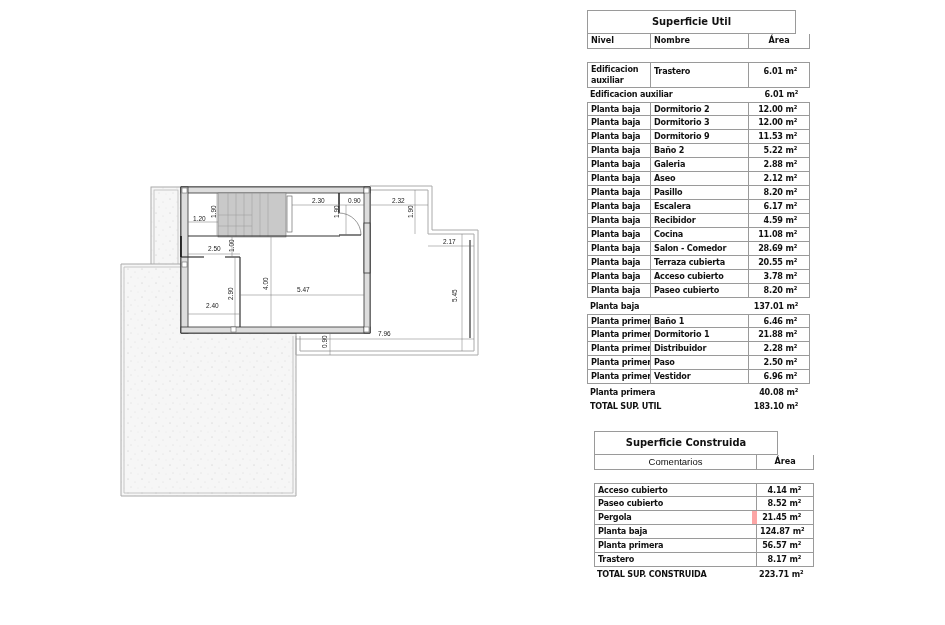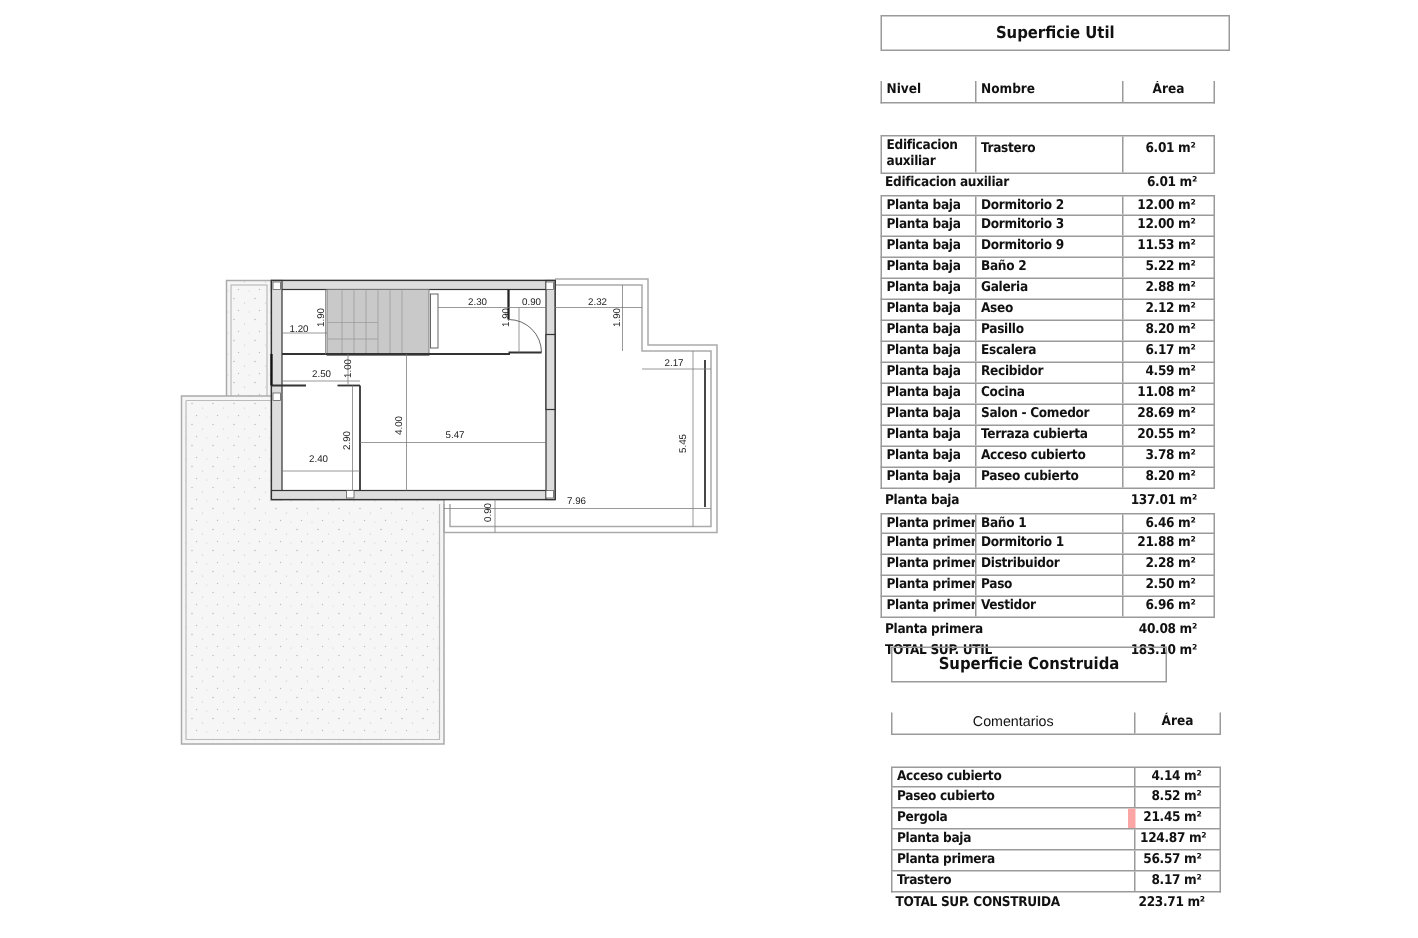--- a/index.html
+++ b/index.html
@@ -1,27 +1,27 @@
 <!DOCTYPE html>
 <html><head>
   <meta charset="utf-8">
   <style>
     html, body { margin:0; padding:0; background:#ffffff; }
     body { width:945px; height:625px; position:relative; overflow:hidden; font-family:"DejaVu Sans Condensed","DejaVu Sans", sans-serif; color:#111; }
     .plan { position:absolute; left:0; top:0; width:560px; height:625px; }
     .tbl { position:absolute; font-size:9px; font-weight:bold; letter-spacing:-0.2px; }
-    .row { position:absolute; left:0; height:14px; display:flex; box-sizing:border-box;margin-top:28px; }
+    .row { position:absolute; left:0; height:14px; display:flex; box-sizing:border-box; }
     .row.b { border:1px solid #9a9a9a; border-top:none; }
     .row.bt { border-top:1px solid #9a9a9a; }
     .cell { box-sizing:border-box; padding:0 3px; line-height:13px; white-space:nowrap; overflow:hidden; }
     .c1 { width:63px; border-right:1px solid #9a9a9a; }
     .c2 { width:98px; border-right:1px solid #9a9a9a; }
     .c3 { flex:1; text-align:right; padding-right:12px; }
     .title { position:absolute; border:1px solid #9a9a9a; box-sizing:border-box; text-align:center; font-size:11px; font-weight:bold; }
-    .hdr { position:absolute; border:1px solid #9a9a9a; border-top:none; box-sizing:border-box; display:flex; font-size:9px; font-weight:bold;margin-top:20px; }
+    .hdr { position:absolute; border:1px solid #9a9a9a; border-top:none; box-sizing:border-box; display:flex; font-size:9px; font-weight:bold; }
     .pav { position:absolute; font-size:9px; font-weight:bold; letter-spacing:0.3px;margin-top:47px; }
     .dim { font-family:"Liberation Sans", sans-serif; font-size:6.5px; fill:#222; }
   </style>
 </head>
 <body>
 
 <svg class="plan" viewBox="0 0 560 625" width="560" height="625">
   <defs>
     <pattern id="stip" width="14" height="14" patternUnits="userSpaceOnUse">
       <rect width="14" height="14" fill="#f6f6f6"></rect>
@@ -119,21 +119,21 @@
     <text class="dim" x="297" y="292">5.47</text>
     <text class="dim" x="0" y="0" transform="translate(457,302) rotate(-90)">5.45</text>
     <text class="dim" x="0" y="0" transform="translate(233,300) rotate(-90)">2.90</text>
     <text class="dim" x="206" y="308">2.40</text>
     <text class="dim" x="378" y="336">7.96</text>
     <text class="dim" x="0" y="0" transform="translate(327,348) rotate(-90)">0.90</text>
   </g>
 </svg>
 
 <div>
-  <div class="title" style="left:587px;top:10px;width:233px;height:24px;line-height:22px;">Superficie Util</div>
+  <div class="title" style="left:587px;top:10px;width:209px;height:24px;line-height:22px;">Superficie Util</div>
   <div class="hdr" style="left:587px;top:34px;width:223px;height:15px;line-height:14px;">
     <div class="cell c1">Nivel</div>
     <div class="cell c2">Nombre</div>
     <div class="cell" style="flex:1;text-align:center;">Área</div>
   </div>
 
   <div class="tbl" style="left:587px;top:62px;width:223px;">
 
     <div class="row b bt" style="top:0;width:223px;height:26px;">
       <div class="cell c1" style="white-space:normal;line-height:11px;padding-top:1px;">Edificacion auxiliar</div>

